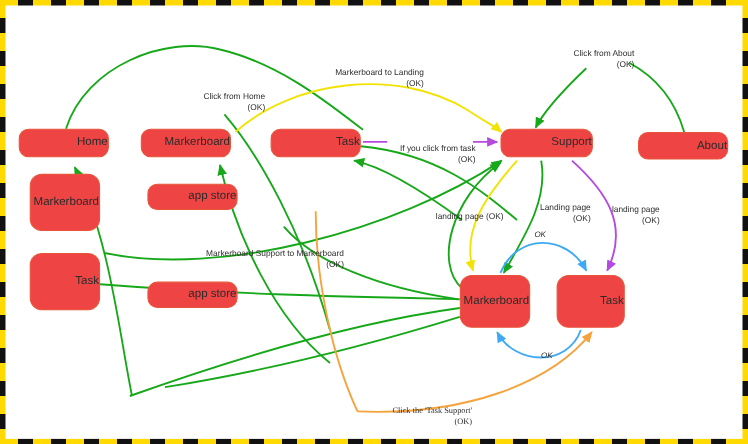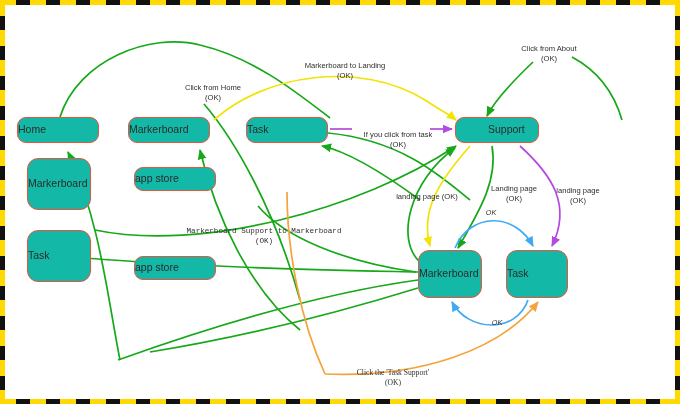--- a/index.html
+++ b/index.html
@@ -49,40 +49,40 @@
     position: absolute;
     left: 0; top: 0;
     width: 680px; height: 404px;
     z-index: 10;
     pointer-events: none;
   }
 
   .node {
     position: absolute;
     box-sizing: border-box;
-    background: #14b8a6;
+    background: #ef4444;
     border: 1.6px solid #e8553b;
     border-radius: 9px;
     color: #2b2b2b;
     font-size: 10.5px;
     display: flex;
     align-items: center;
-    justify-content: flex-start;
+    justify-content: flex-end;
     text-align: center;
     z-index: 20;
     line-height: 1.1;
   }
   .node.tall { border-radius: 11px; }
 
   .edge-label {
     position: absolute;
     z-index: 30;
     font-size: 7.6px;
     color: #2e2e2e;
-    text-align: center;
+    text-align: right;
     white-space: pre;
     line-height: 1.35;
     transform: translateX(-50%);
     pointer-events: none;
   }
   .edge-label.small { font-size: 7.2px; font-style: italic; }
 </style>
 </head>
 <body>
 
@@ -184,20 +184,23 @@
 
     <div class="node" style="left:241px; top:112px; width:82px; height:26px;">
       <span>Task</span>
     </div>
 
 
     <div class="node" style="left:450px; top:112px; width:84px; height:26px;padding-left:32px;">
       <span>Support</span>
     </div>
 
+    <div class="node" style="left:575px; top:115px; width:82px; height:25px;">
+      <span>About</span>
+    </div>
 
     <div class="node tall" style="left:413px; top:245px; width:64px; height:48px;">
       <span>Markerboard</span>
     </div>
 
     <div class="node tall" style="left:501px; top:245px; width:62px; height:48px;">
       <span>Task</span>
     </div>
 
     <div class="edge-label" style="left:192px; top:78px;margin-left:16px;">Click from Home
@@ -213,21 +216,21 @@
 (OK)</div>
 
     <div class="edge-label" style="left:422px; top:187px;">landing page (OK)</div>
 
     <div class="edge-label" style="left:509px; top:179px;">Landing page
 (OK)</div>
 
     <div class="edge-label" style="left:573px; top:181px;">landing page
 (OK)</div>
 
-    <div class="edge-label" style="left:259px; top:221px;font-family:Liberation Mono, monospace;">Markerboard Support to Markerboard
+    <div class="edge-label" style="left:245px; top:221px;">Markerboard Support to Markerboard
 (OK)</div>
 
     <div class="edge-label small" style="left:486px; top:203px;">OK</div>
 
     <div class="edge-label small" style="left:492px; top:313px;">OK</div>
 
     <div class="edge-label" style="left:388px; top:363px;font-family:Liberation Serif, serif;">Click the 'Task Support'
 (OK)</div>
 
   </div>

